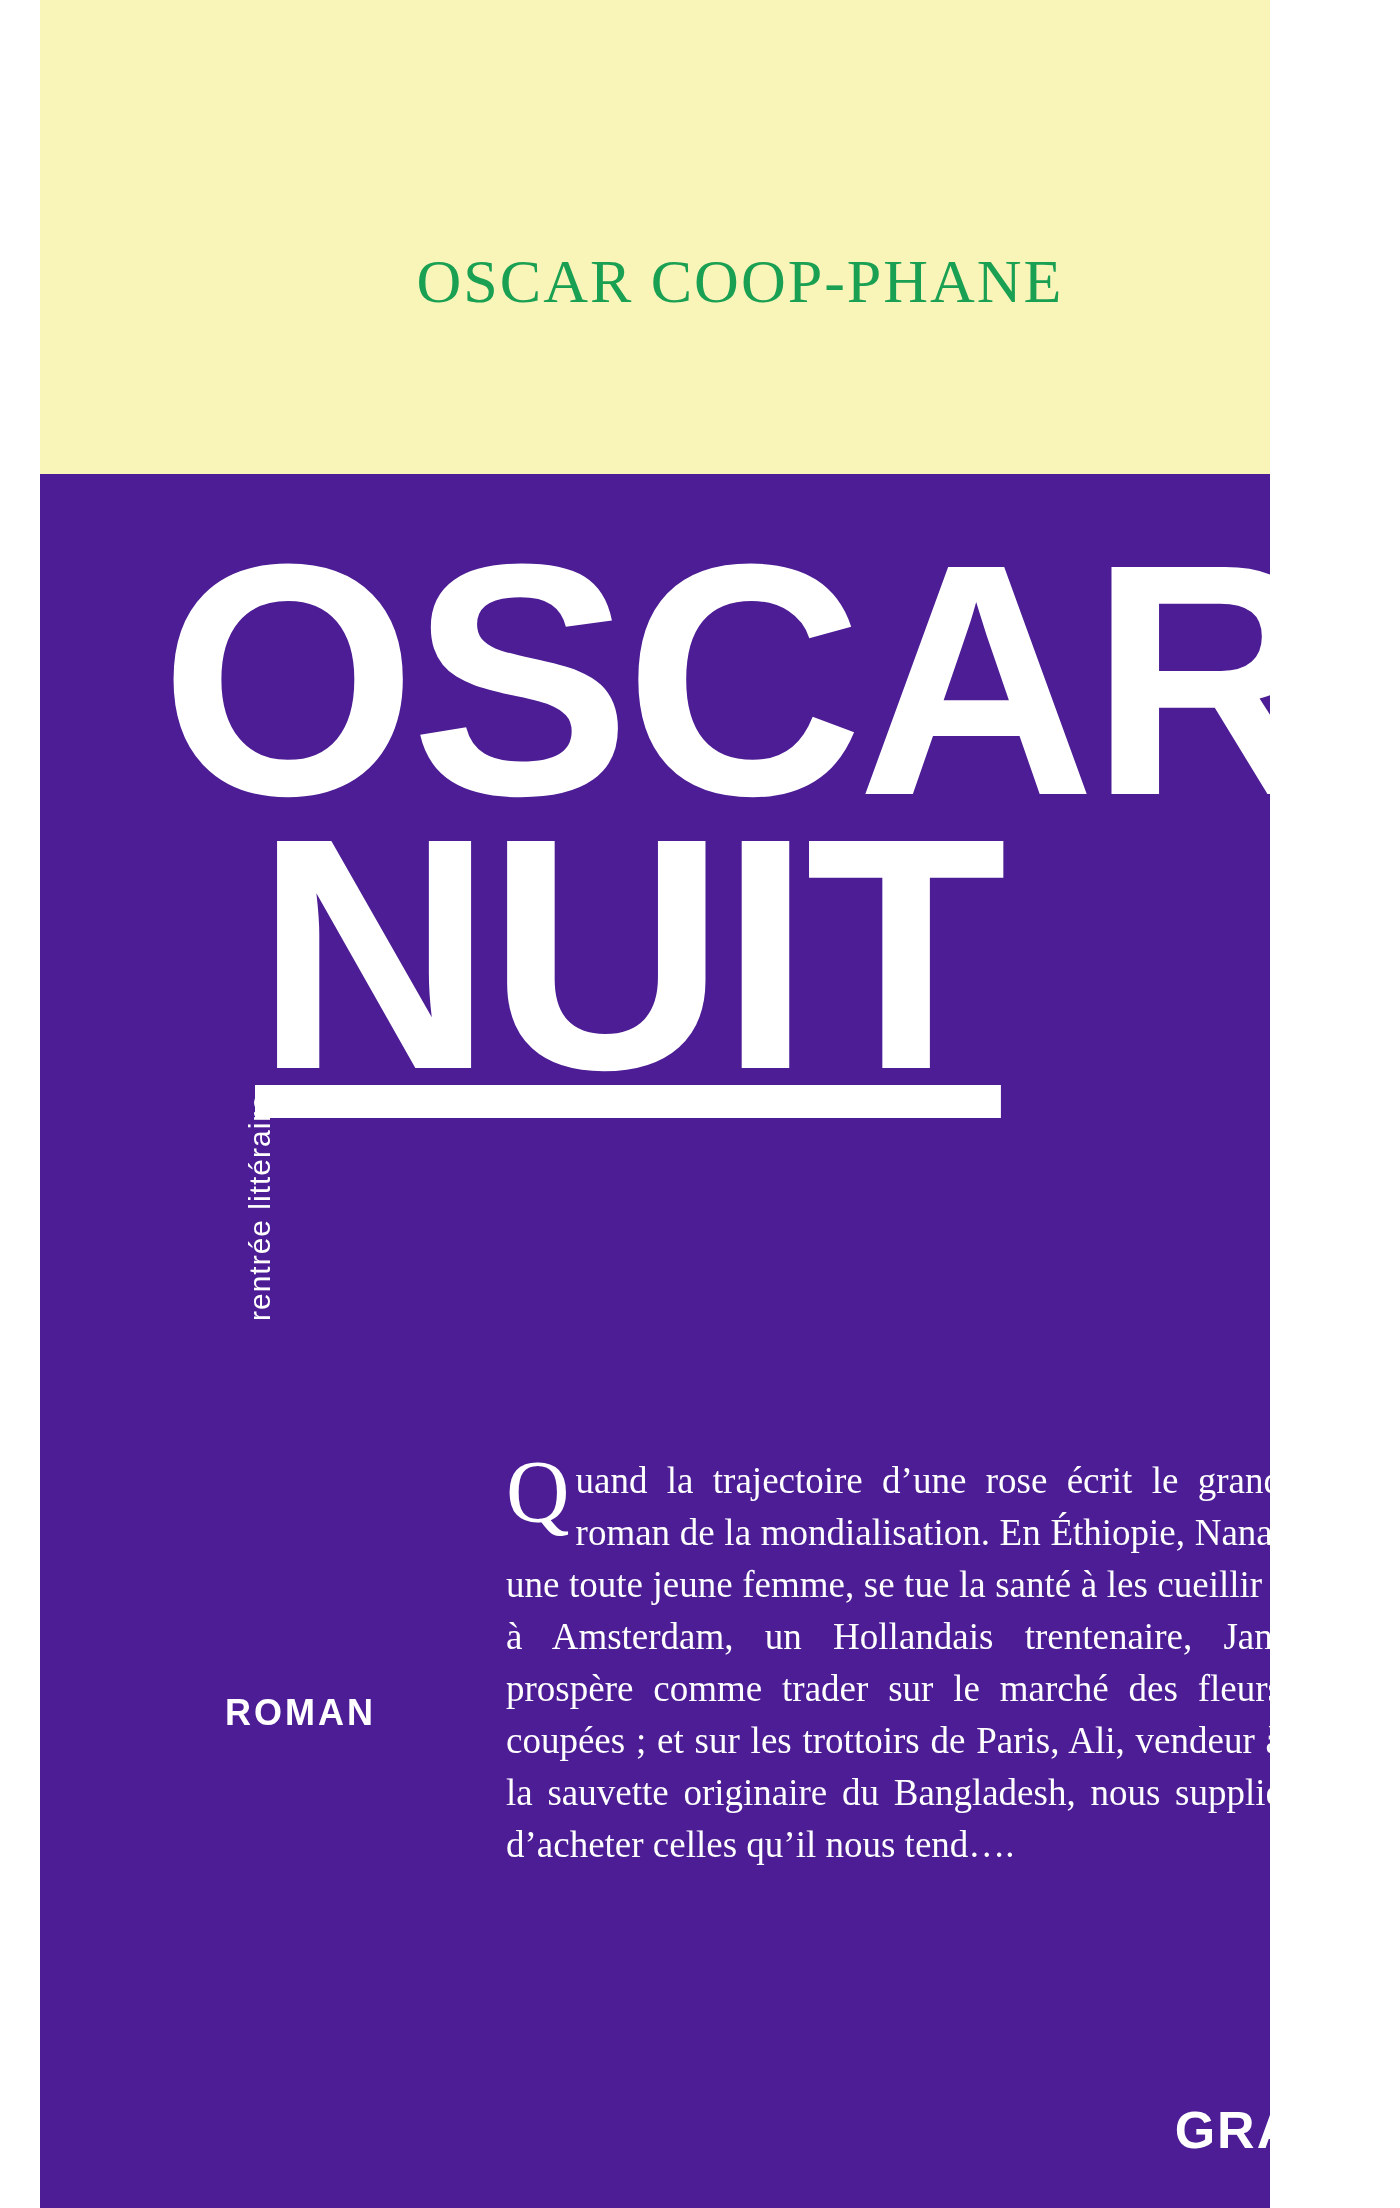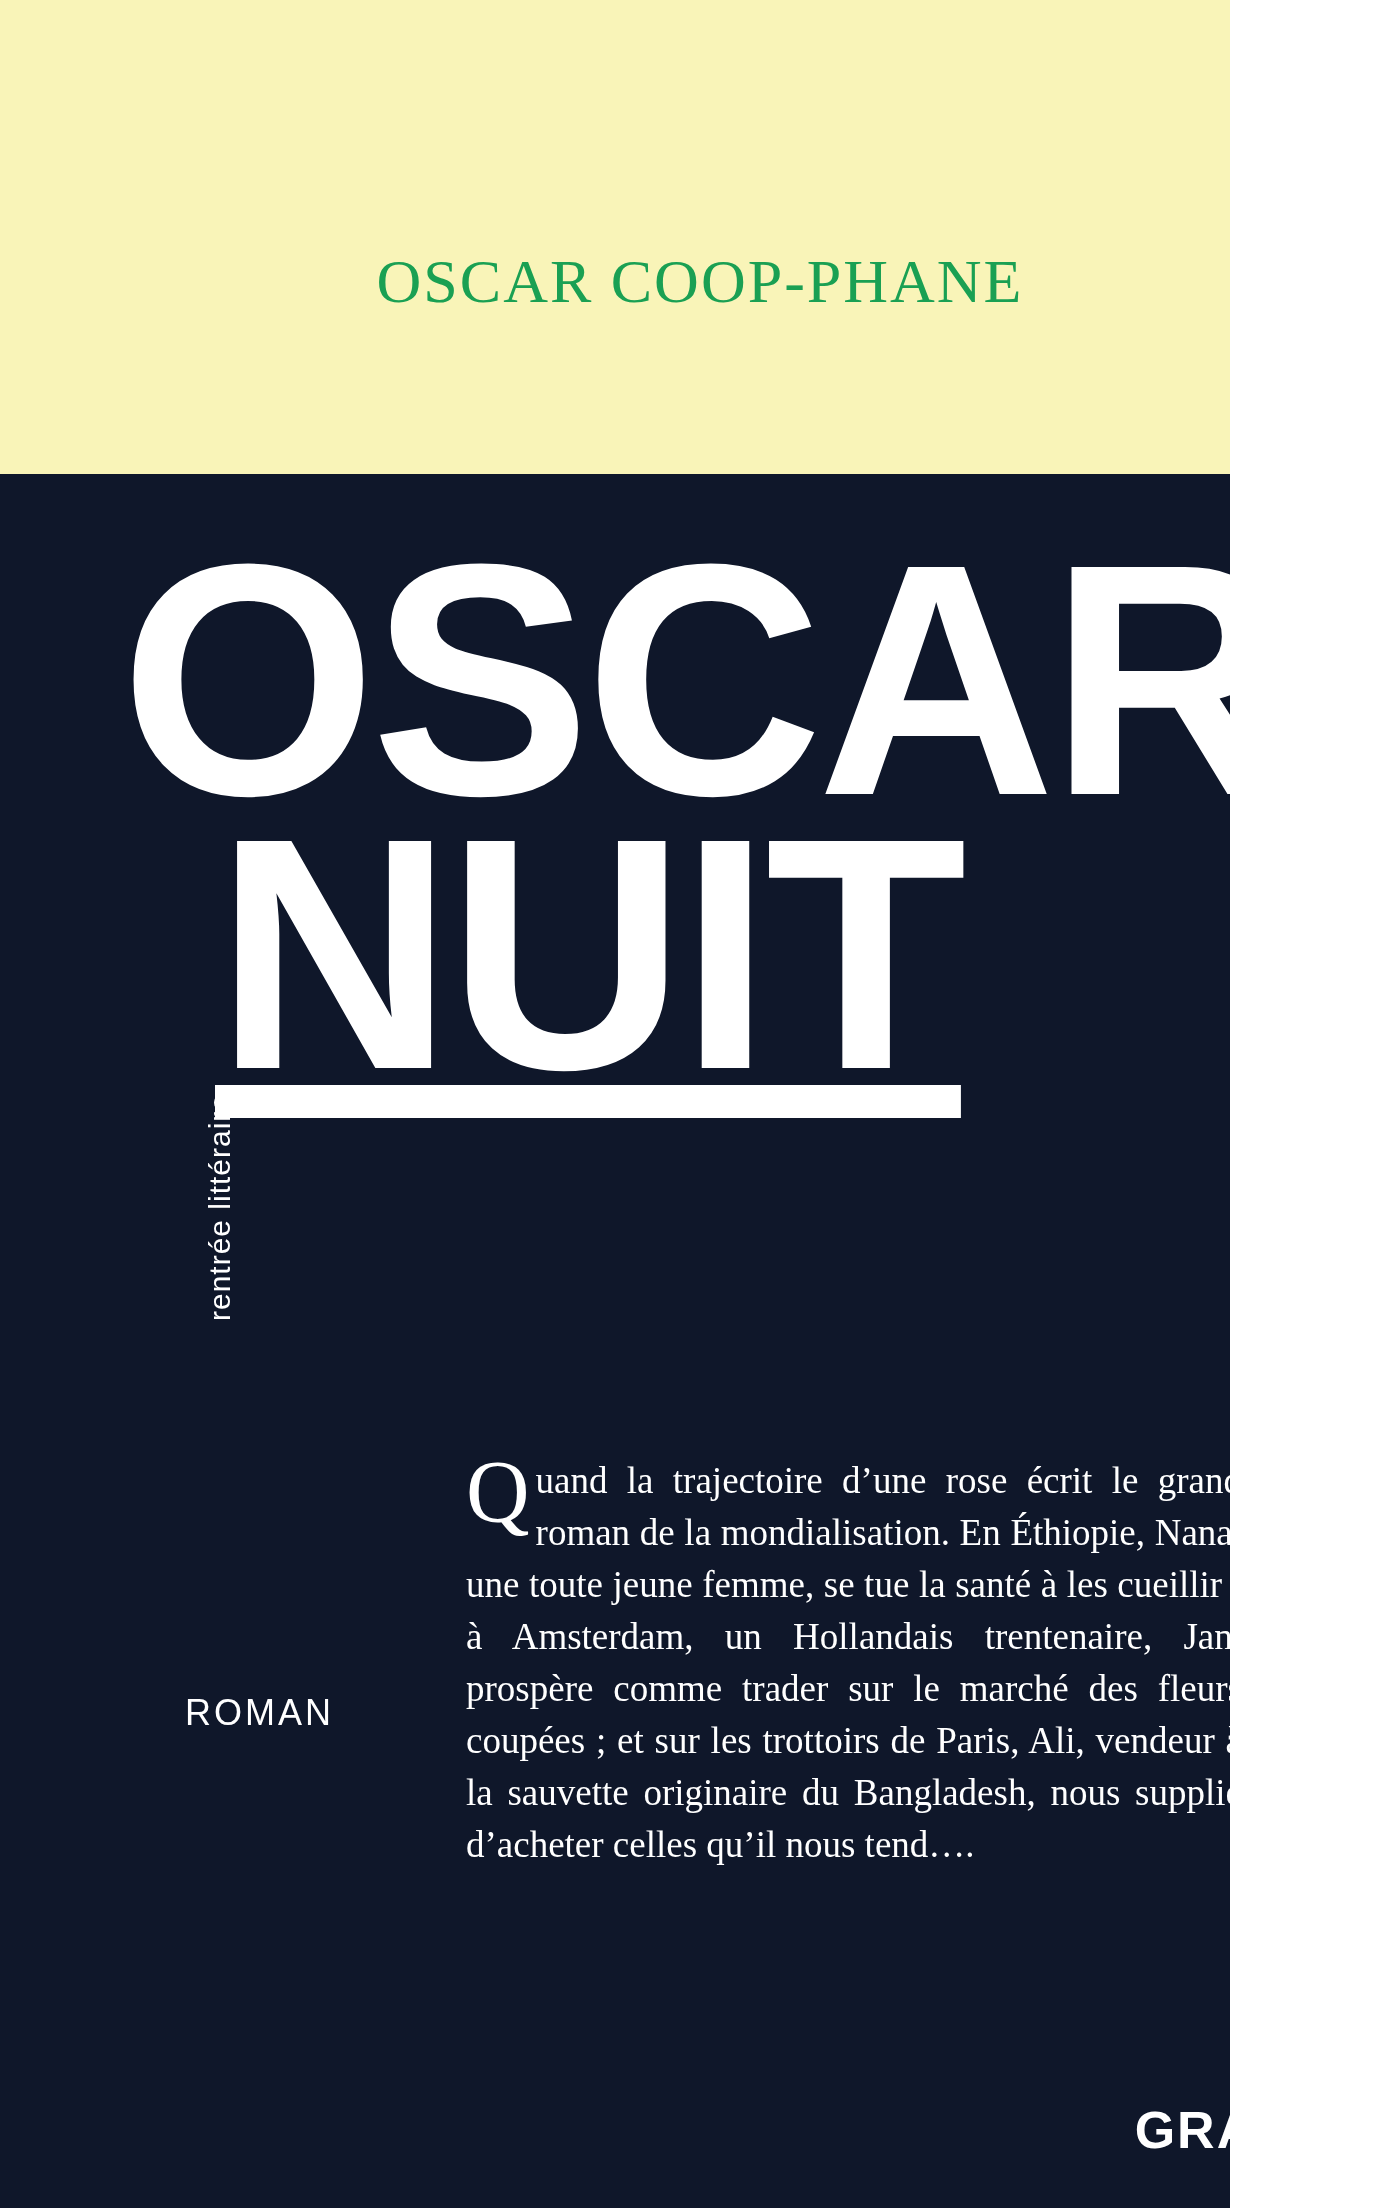--- a/index.html
+++ b/index.html
@@ -8,21 +8,22 @@
     background: #ffffff;
   }
   body {
     font-family: "Liberation Sans", sans-serif;
   }
   .cover {
     position: relative;
     width: 1230px;
     height: 2208px;
     overflow: hidden;
-    background: #0f172a;
+    background: #4c1d95;
+    margin-left: 40px;
   }
   
   .top-band {
     position: absolute;
     left: 0;
     top: 0;
     width: 1400px;
     height: 474px;
     background: #f9f4b8;
   }
@@ -79,21 +80,21 @@
     font-size: 30px;
     letter-spacing: 1px;
     font-family: "Liberation Sans", sans-serif;
   }
   .genre {
     position: absolute;
     left: 185px;
     top: 1692px;
     color: #ffffff;
     font-size: 36px;
-    font-weight: normal;
+    font-weight: bold;
     letter-spacing: 3px;
     font-family: "Liberation Sans", sans-serif;
   }
   
   .blurb {
     position: absolute;
     left: 466px;
     top: 1455px;
     width: 776px;
     color: #ffffff;

